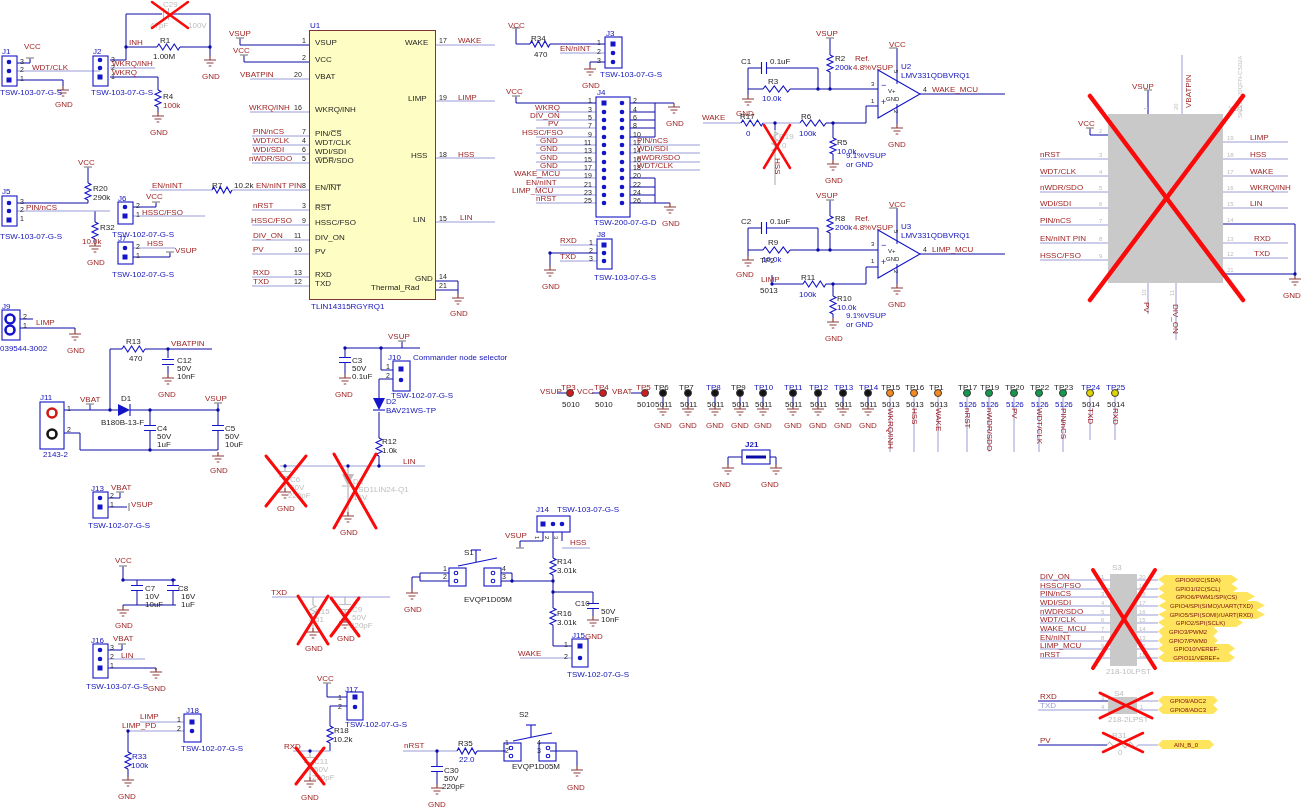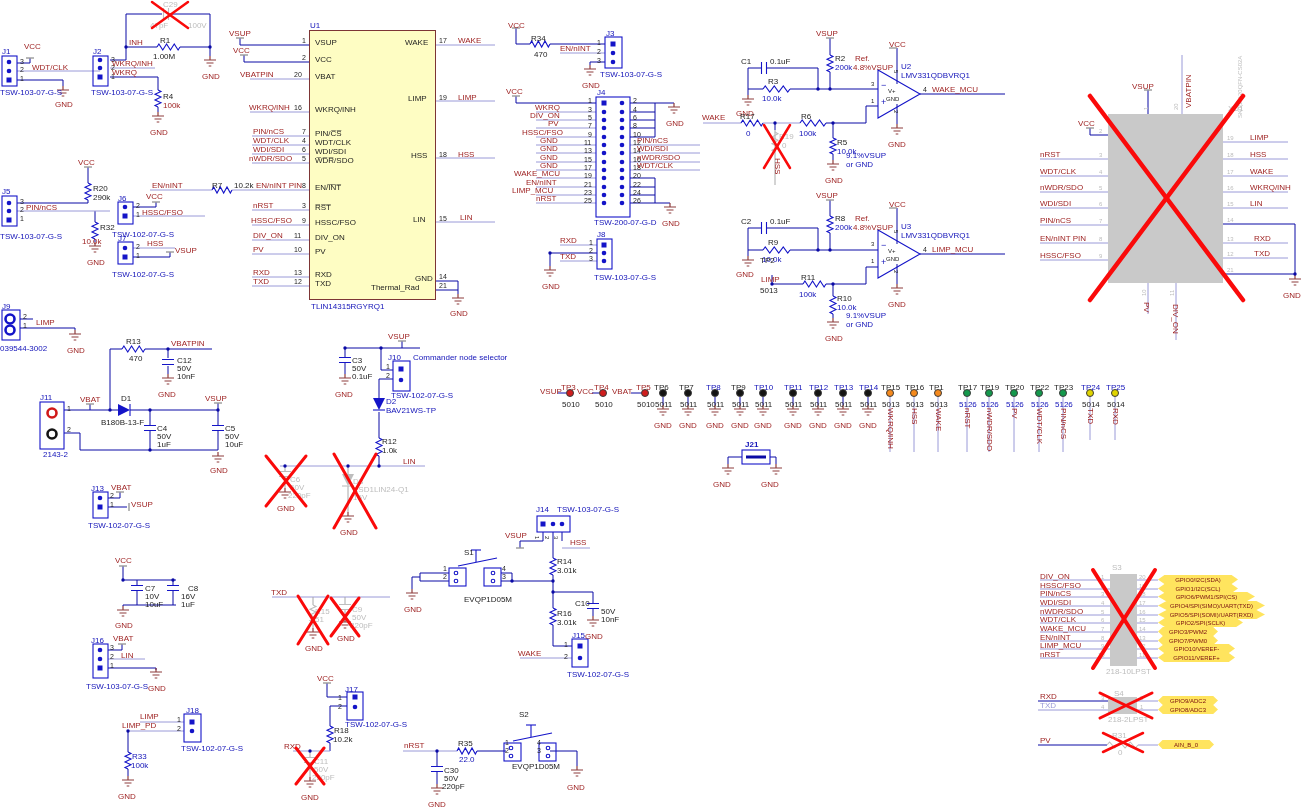--- a/index.html
+++ b/index.html
@@ -702,21 +702,21 @@
       <div class="t c-des" style="left: 91px; top: 484px;">J13</div>
       <div class="t c-net" style="left: 111px; top: 483px;">VBAT</div>
       <div class="t c-val" style="font-size: 7px; left: 110px; top: 491px;">2</div>
       <div class="t c-val" style="font-size: 7px; left: 110px; top: 500px;">1</div>
       <div class="t c-net" style="left: 131px; top: 500px;">VSUP</div>
       <div class="t c-des" style="left: 88px; top: 521px;">TSW-102-07-G-S</div>
       <div class="t c-net" style="left: 115px; top: 556px;">VCC</div>
       <div class="t c-val" style="left: 145px; top: 584px;">C7</div>
       <div class="t c-val" style="left: 145px; top: 592px;">10V</div>
       <div class="t c-val" style="left: 145px; top: 600px;">10uF</div>
-      <div class="t c-val" style="left: 188px; top: 584px;">C8</div>
+      <div class="t c-val" style="left: 178px; top: 584px;">C8</div>
       <div class="t c-val" style="left: 181px; top: 592px;">16V</div>
       <div class="t c-val" style="left: 181px; top: 600px;">1uF</div>
       <div class="t c-net" style="left: 115px; top: 621px;">GND</div>
       <div class="t c-des" style="left: 91px; top: 636px;">J16</div>
       <div class="t c-net" style="left: 113px; top: 634px;">VBAT</div>
       <div class="t c-val" style="font-size: 7px; left: 110px; top: 643px;">3</div>
       <div class="t c-val" style="font-size: 7px; left: 110px; top: 652px;">2</div>
       <div class="t c-val" style="font-size: 7px; left: 110px; top: 661px;">1</div>
       <div class="t c-net" style="left: 121px; top: 651px;">LIN</div>
       <div class="t c-des" style="left: 86px; top: 682px;">TSW-103-07-G-S</div>

